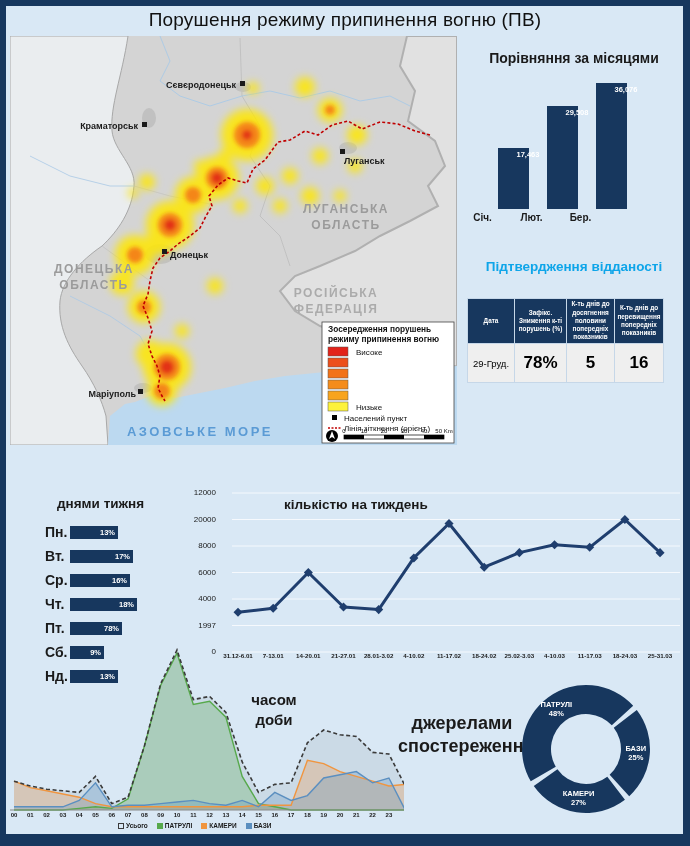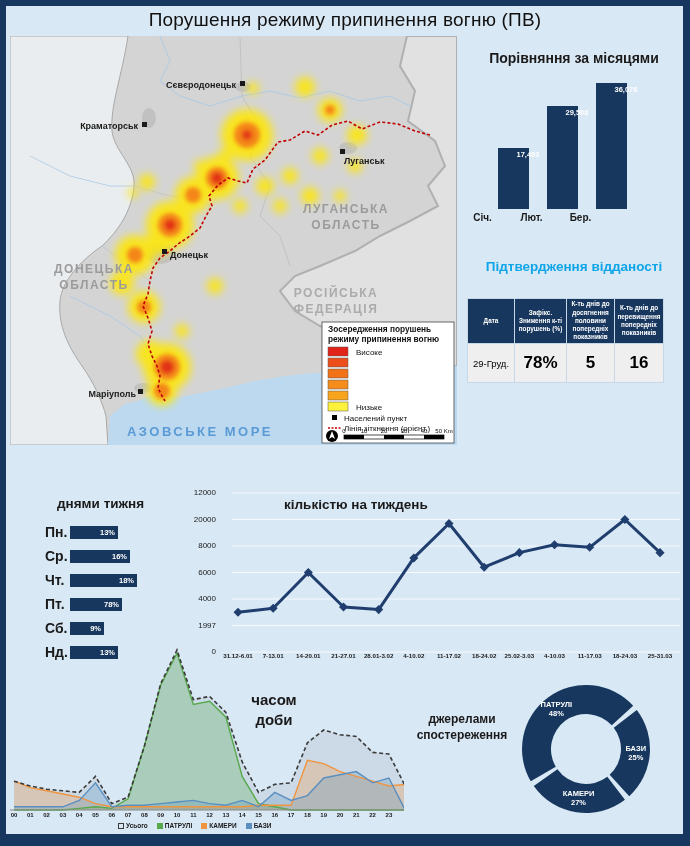--- a/index.html
+++ b/index.html
@@ -39,21 +39,21 @@
   .weekly-title { left:284px; top:497px; font-weight:bold; font-size:13.5px; color:#1a1a1a; }
   .ylab { position:absolute; width:38px; text-align:right; font-size:8px; color:#1a1a1a; }
   .xlab-week { position:absolute; width:36px; text-align:center; font-size:6.2px; font-weight:bold; color:#1a1a1a; }
   .xlab-hour { position:absolute; width:12px; text-align:center; font-size:6px; font-weight:bold; color:#1a1a1a; }
 
   .tod-title { left:228px; top:690px; width:92px; text-align:center; font-weight:bold; font-size:15px; color:#1a1a1a; line-height:1.3; }
   .tod-legend { left:118px; top:822px; display:flex; gap:9px; align-items:center; font-size:6.5px; font-weight:bold; color:#1a1a1a; }
   .tod-legend .it { display:flex; align-items:center; gap:2px; }
   .tod-legend .sw { width:6px; height:6px; display:inline-block; }
 
-  .sources-title { left:398px; top:712px; width:128px; text-align:center; font-weight:bold; font-size:12px; color:#1a1a1a; line-height:1.3; }
+  .sources-title { left:398px; top:712px; width:128px; text-align:center; font-weight:bold; font-size:18px; color:#1a1a1a; line-height:1.3; }
 
   svg text { font-family:"Liberation Sans", sans-serif; }
 </style>
 </head>
 <body>
 
 <div class="frame">
   <div class="canvas-bg"></div>
 
   <div class="abs page-title">Порушення режиму припинення вогню (ПВ)</div>
@@ -256,20 +256,26 @@
   </tbody>
     </table>
 
 
   <div class="abs weekday-title">днями тижня</div>
   <div class="abs wd-rows" id="weekday-rows">
       <div class="wd-row">
         <div class="lbl">Пн.</div>
         <div class="bar" style="width: 48px; background: rgb(23, 55, 94);">
           <span>13%</span>
+        </div>
+      </div>
+      <div class="wd-row">
+        <div class="lbl">Вт.</div>
+        <div class="bar" style="width: 63px; background: rgb(23, 55, 94);">
+          <span>17%</span>
         </div>
       </div>
       <div class="wd-row">
         <div class="lbl">Ср.</div>
         <div class="bar" style="width: 60px; background: rgb(23, 55, 94);">
           <span>16%</span>
         </div>
       </div>
       <div class="wd-row">
         <div class="lbl">Чт.</div>

